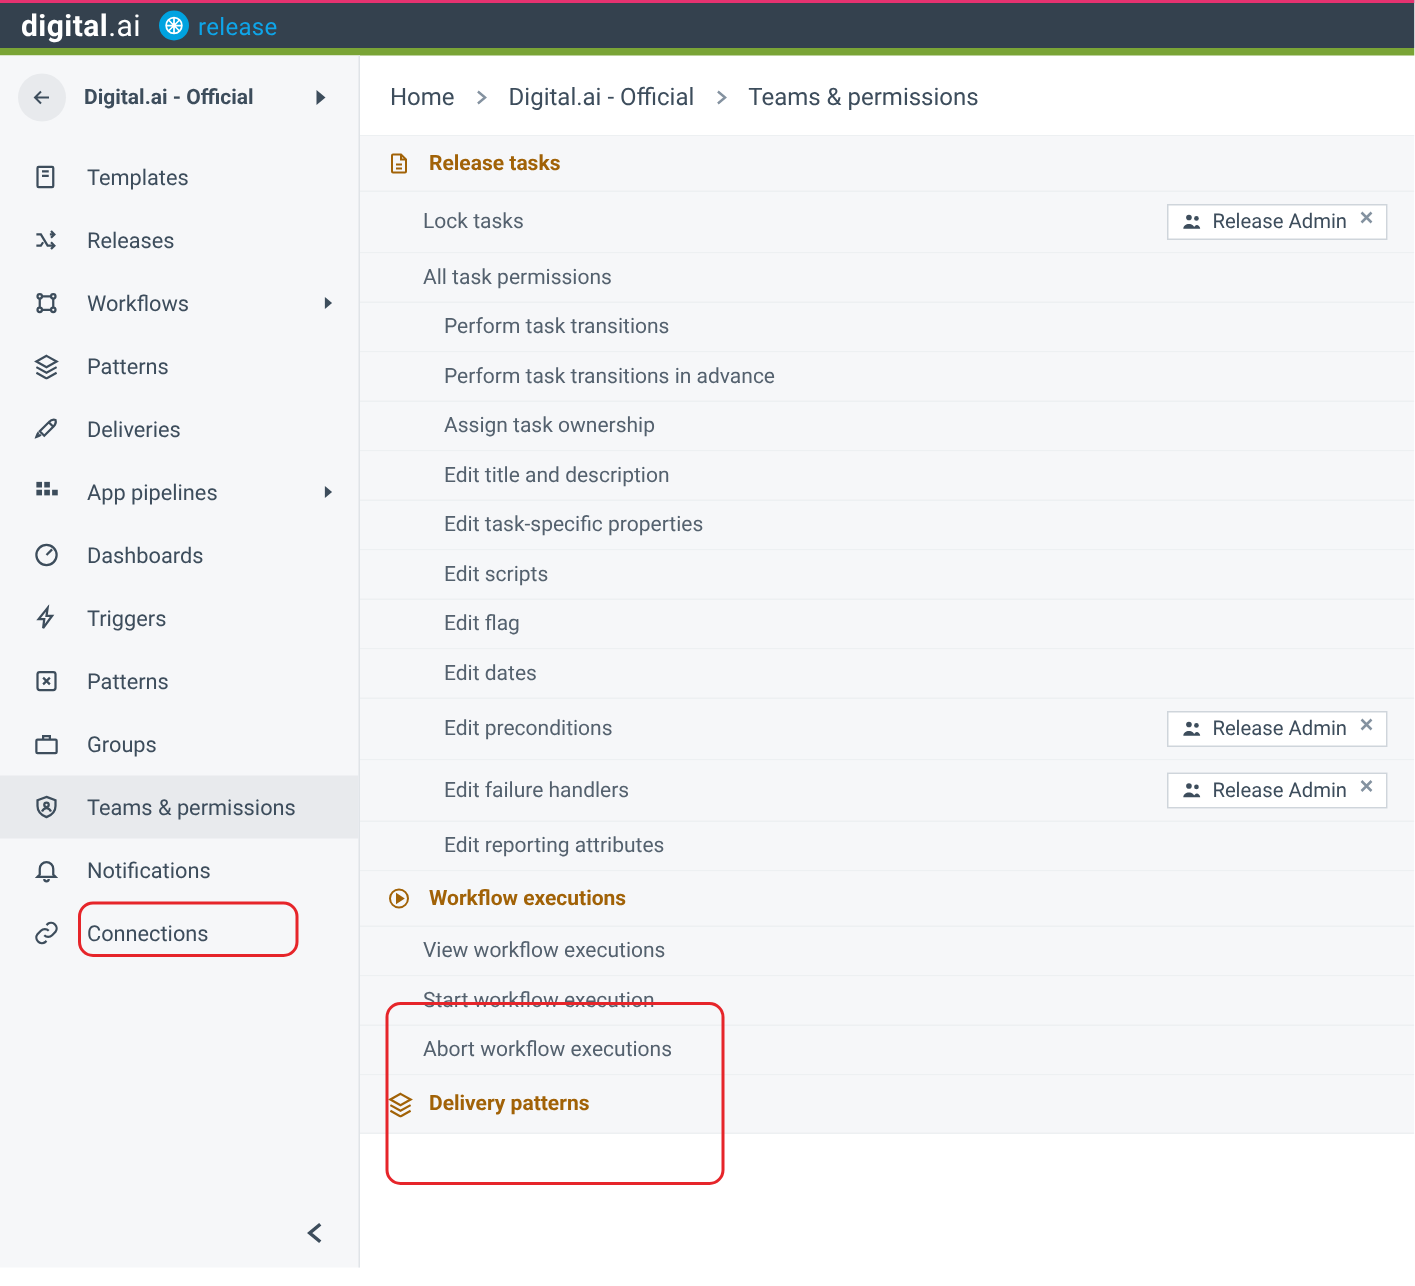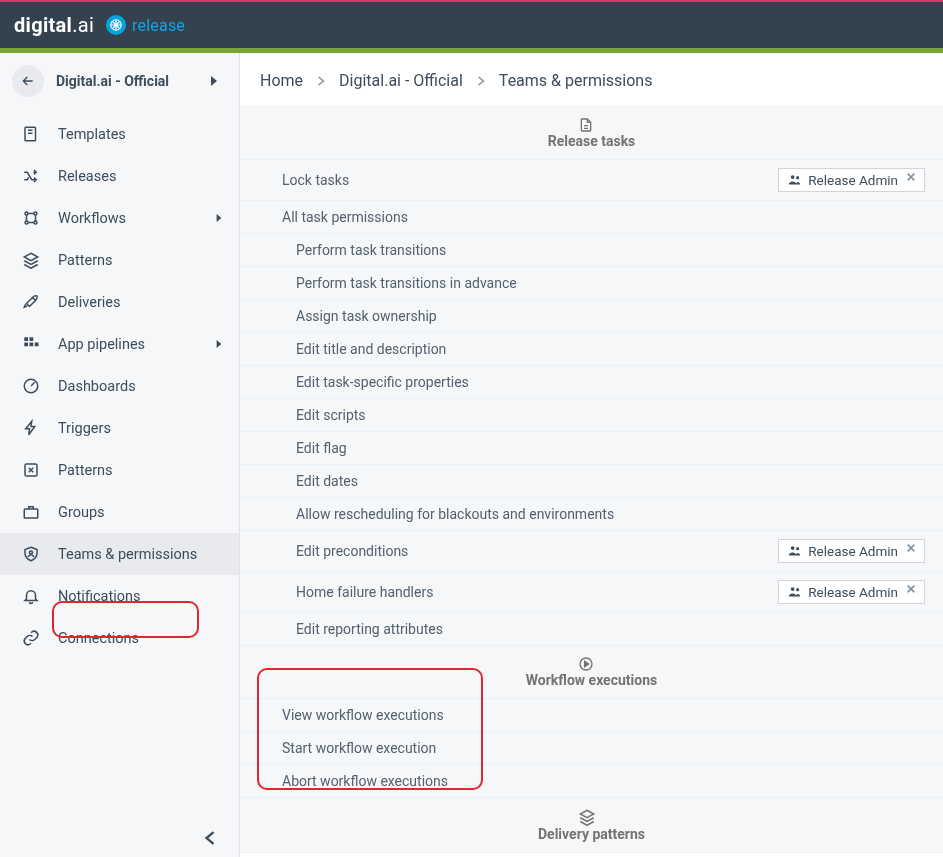--- a/index.html
+++ b/index.html
@@ -1,19 +1,19 @@
 <!DOCTYPE html>
 <html><head>
 <meta charset="utf-8">
 <style>
 * { box-sizing: border-box; margin: 0; padding: 0; }
 body { font-family: -apple-system, BlinkMacSystemFont, "Segoe UI", Roboto, sans-serif; font-size: 14px; color: #3d4d5c; background: #fff; width: 943px; height: 857px; overflow: hidden; }
 
 
-.topbar { height: 48px; background: #34414e; border-top: 2px solid #e53270; display: flex; align-items: center; padding-left: 14px; }
+.topbar { height: 32px; background: #34414e; border-top: 2px solid #e53270; display: flex; align-items: center; padding-left: 14px; }
 .topbar .logo { color: #fff; font-size: 20px; font-weight: 400; letter-spacing: 0.3px; }
 .topbar .logo b { font-weight: 700; }
 .topbar .release-badge { display: flex; align-items: center; margin-left: 12px; }
 .topbar .release-icon { width: 20px; height: 20px; border-radius: 50%; background: #00a3e0; display: flex; align-items: center; justify-content: center; margin-right: 6px; }
 .topbar .release-icon svg { width: 14px; height: 14px; }
 .topbar .release-text { color: #0ea5e9; font-size: 16px; font-weight: 400; letter-spacing: 0.2px; }
 .green-strip { height: 5px; background: #7aa436; }
 
 
 .layout { display: flex; height: calc(100% - 49px); }
@@ -40,21 +40,21 @@
 .hl-sidebar { left: 52px; top: 601px; width: 147px; height: 37px; }
 .hl-main { left: 257px; top: 668px; width: 226px; height: 122px; }
 
 
 .main { flex: 1; display: flex; flex-direction: column; }
 .breadcrumb { display: flex; align-items: center; padding: 18px 20px 16px; border-bottom: 1px solid #edf0f2; }
 .breadcrumb a { color: #3d4d5c; text-decoration: none; font-size: 16px; }
 .breadcrumb .sep { margin: 0 14px; color: #8492a0; }
 
 .content { flex: 1; overflow-y: auto; }
-.section-header { display: flex; align-items: center; padding: 10px 18px; background: #f6f7f9; border-bottom: 1px solid #edf0f2; font-weight: 700; font-size: 14px; color: #737373; flex-direction: column; }
+.section-header { display: flex; align-items: center; padding: 10px 18px; background: #f6f7f9; border-bottom: 1px solid #edf0f2; font-weight: 700; font-size: 14px; color: #a16207; }
 .section-header .sec-icon { width: 18px; margin-right: 10px; display: flex; align-items: center; }
 .row { display: flex; align-items: center; padding: 8px 18px 8px 42px; background: #f6f7f9; border-bottom: 1px solid #edf0f2; font-size: 14px; color: #54616e; min-height: 30px; }
 .row.sub { padding-left: 56px; }
 .row .label { flex: 1; }
 .row .chips { display: flex; gap: 6px; }
 .chip { display: inline-flex; border: 1px solid #cfd5db; background: #fff; border-radius: 0; padding: 3px 8px; font-size: 13.5px; color: #3d4d5c; }
 .chip .chip-icon { margin-right: 6px; display: flex; }
 .chip .chip-x { margin-left: 8px; color: #8492a0; cursor: pointer; }
 
 svg { display: block; }
@@ -307,45 +307,41 @@
         </div>
         <div class="row sub">
           <span class="label">Edit flag</span>
       <span class="chips"></span>
         </div>
         <div class="row sub">
           <span class="label">Edit dates</span>
       <span class="chips"></span>
         </div>
         <div class="row sub">
-          <span class="label">Allow rescheduling for blackouts and environments</span>
-      <span class="chips"></span>
-        </div>
-        <div class="row sub">
           <span class="label">Edit preconditions</span>
       <span class="chips">
             <span class="chip">
     <span class="chip-icon">
                 <svg width="15" height="15" viewBox="0 0 24 24" fill="currentColor">
                   <circle cx="9" cy="8" r="3"></circle>
                   <circle cx="17" cy="9" r="2.5"></circle>
                   <path d="M3 20c0-3 3-5 6-5s6 2 6 5M14 20c0-2 2-4 3.5-4s3.5 2 3.5 4"></path>
                 </svg>
               </span>
     <span>Release Admin</span>
     <span class="chip-x">
       <svg width="10" height="10" viewBox="0 0 12 12">
                   <path d="M2 2l8 8M10 2l-8 8" stroke="#8492a0" stroke-width="2"></path>
                 </svg>
     </span>
   </span>
           </span>
         </div>
         <div class="row sub">
-          <span class="label">Home failure handlers</span>
+          <span class="label">Edit failure handlers</span>
       <span class="chips">
             <span class="chip">
     <span class="chip-icon">
                 <svg width="15" height="15" viewBox="0 0 24 24" fill="currentColor">
                   <circle cx="9" cy="8" r="3"></circle>
                   <circle cx="17" cy="9" r="2.5"></circle>
                   <path d="M3 20c0-3 3-5 6-5s6 2 6 5M14 20c0-2 2-4 3.5-4s3.5 2 3.5 4"></path>
                 </svg>
               </span>
     <span>Release Admin</span>

